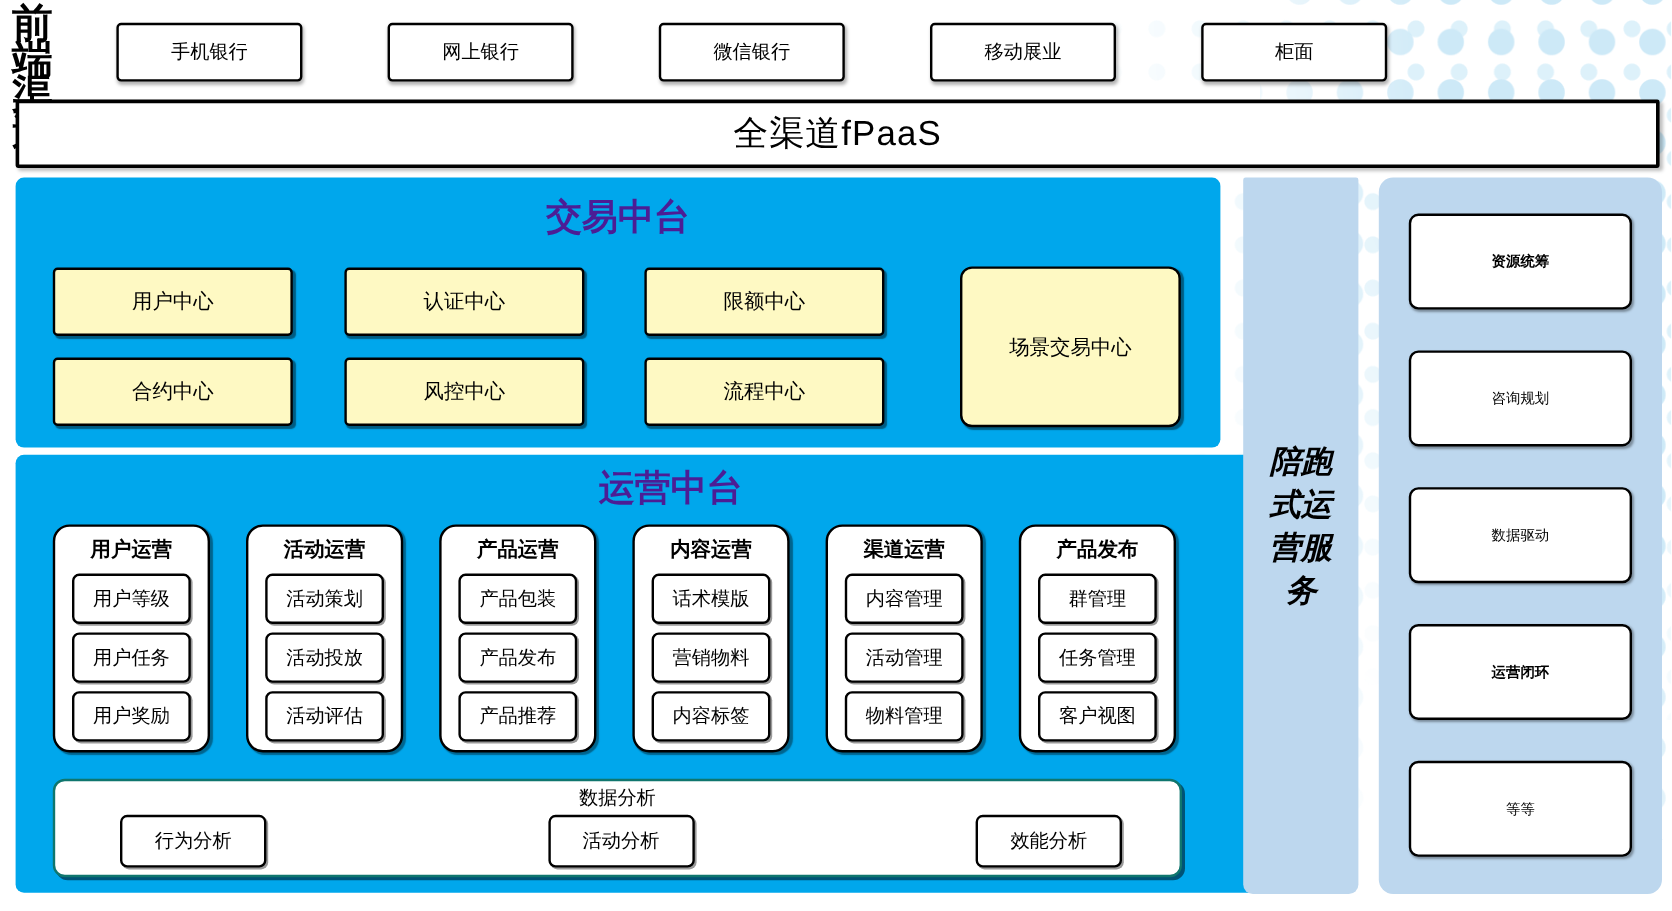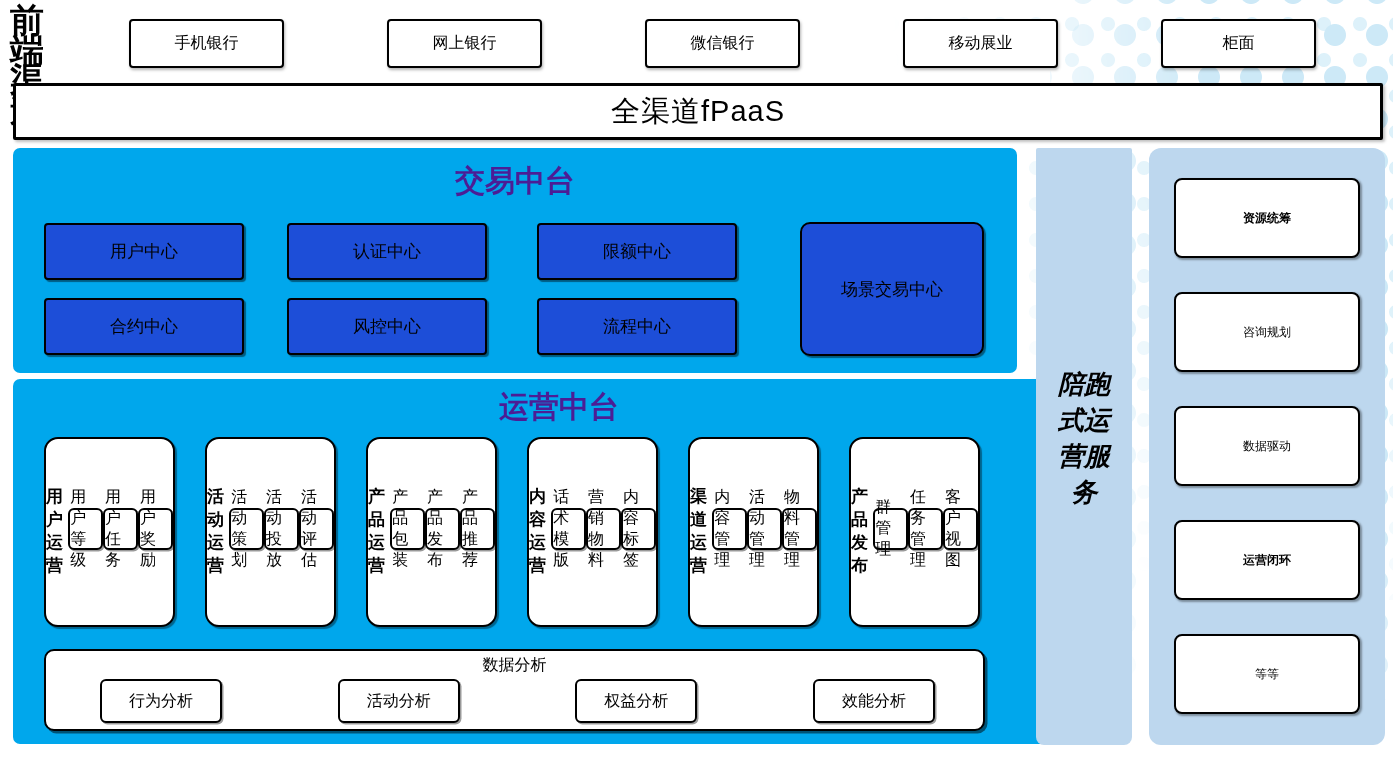--- a/index.html
+++ b/index.html
@@ -27,66 +27,66 @@
   .front-label{
     position:absolute;left:10px;top:6px;width:64px;
     font-family:"Liberation Serif","DejaVu Serif",serif;
     font-weight:bold;font-size:34px;line-height:30px;word-break:break-all;
   }
   .channels-row{position:absolute;left:97px;top:19px;display:flex;gap:71px;}
   .chan-box{
     width:155px;height:49px;box-sizing:border-box;background:#fff;
     border:2px solid #000;border-radius:4px;
     display:flex;align-items:center;justify-content:center;
-    font-size:16px;box-shadow:1px 2px 3px rgba(0,0,0,.30);margin-left:32px;
+    font-size:16px;box-shadow:1px 2px 3px rgba(0,0,0,.30);
   }
   
   .fpaas{
     position:absolute;left:13px;top:83px;width:1370px;height:57px;box-sizing:border-box;
     background:#fff;border:3px solid #000;border-radius:2px;
     display:flex;align-items:center;justify-content:center;
     font-size:29px;letter-spacing:1px;box-shadow:2px 2px 3px rgba(0,0,0,.25);
   }
   
   .block{position:absolute;background:var(--platform-blue,#00A7EC);border-radius:7px;}
   .block h2{
     margin:0;text-align:center;
     font-family:"Liberation Serif","DejaVu Serif",serif;
     font-weight:bold;font-size:30px;color:#4c1d95;
   }
   .trade{left:13px;top:148px;width:1004px;height:225px;}
   .trade h2{padding-top:13px;}
   .ops{left:13px;top:379px;width:1092px;height:365px;}
   .ops h2{padding-top:8px;}
   .tbox{
-    position:absolute;box-sizing:border-box;background:#1d4ed8;
+    position:absolute;box-sizing:border-box;background:#fef9c3;
     border:2px solid #000;border-radius:4px;
     display:flex;align-items:center;justify-content:center;
     font-size:17px;box-shadow:2px 2px 1px rgba(0,0,0,.45);
     width:200px;height:57px;
   }
   .tbox.tall{left:787px;top:74px;width:184px;height:134px;border-radius:10px;}
   
   .cols{position:absolute;left:31px;top:58px;display:flex;gap:30px;}
   .col{
     width:131px;height:190px;box-sizing:border-box;background:#fff;
     border:2px solid #000;border-radius:14px;
-    display:flex;flex-direction:row;align-items:center;
+    display:flex;flex-direction:column;align-items:center;
     box-shadow:2px 2px 1px rgba(0,0,0,.4);
   }
   .col-title{font-size:17px;font-weight:600;margin:7px 0 9px 0;}
   .col-box{
     width:99px;height:42px;box-sizing:border-box;background:#fff;
     border:2px solid #000;border-radius:6px;margin-bottom:7px;
     display:flex;align-items:center;justify-content:center;
     font-size:16px;box-shadow:1.5px 1.5px 0 rgba(0,0,0,.4);
   }
   .analysis{
     position:absolute;left:31px;top:270px;width:941px;height:82px;box-sizing:border-box;
-    background:#fff;border:2px solid #000000;border-radius:10px;
+    background:#fff;border:2px solid #0f766e;border-radius:10px;
     box-shadow:2.5px 2.5px 0 rgba(0,0,0,.5);
   }
   .analysis-title{text-align:center;font-size:16px;padding-top:4px;}
   .analysis-row{
     display:flex;justify-content:space-between;
     padding:3px 48px 0 54px;
     align-items:flex-end;
   }
   .abox{
     width:122px;height:44px;box-sizing:border-box;background:#fff;
@@ -186,21 +186,20 @@
         <div class="col-box">任务管理</div>
         <div class="col-box">客户视图</div>
       </div>
     </div>
 
     <div class="analysis">
       <div class="analysis-title">数据分析</div>
       <div class="analysis-row">
         <div class="abox">行为分析</div>
         <div class="abox">活动分析</div>
-        <div class="abox">权益分析</div>
         <div class="abox">效能分析</div>
       </div>
     </div>
   </section>
 
   <aside class="strip">
     <div class="strip-label">陪跑式运营服务</div>
   </aside>
 
   <aside class="panel">

